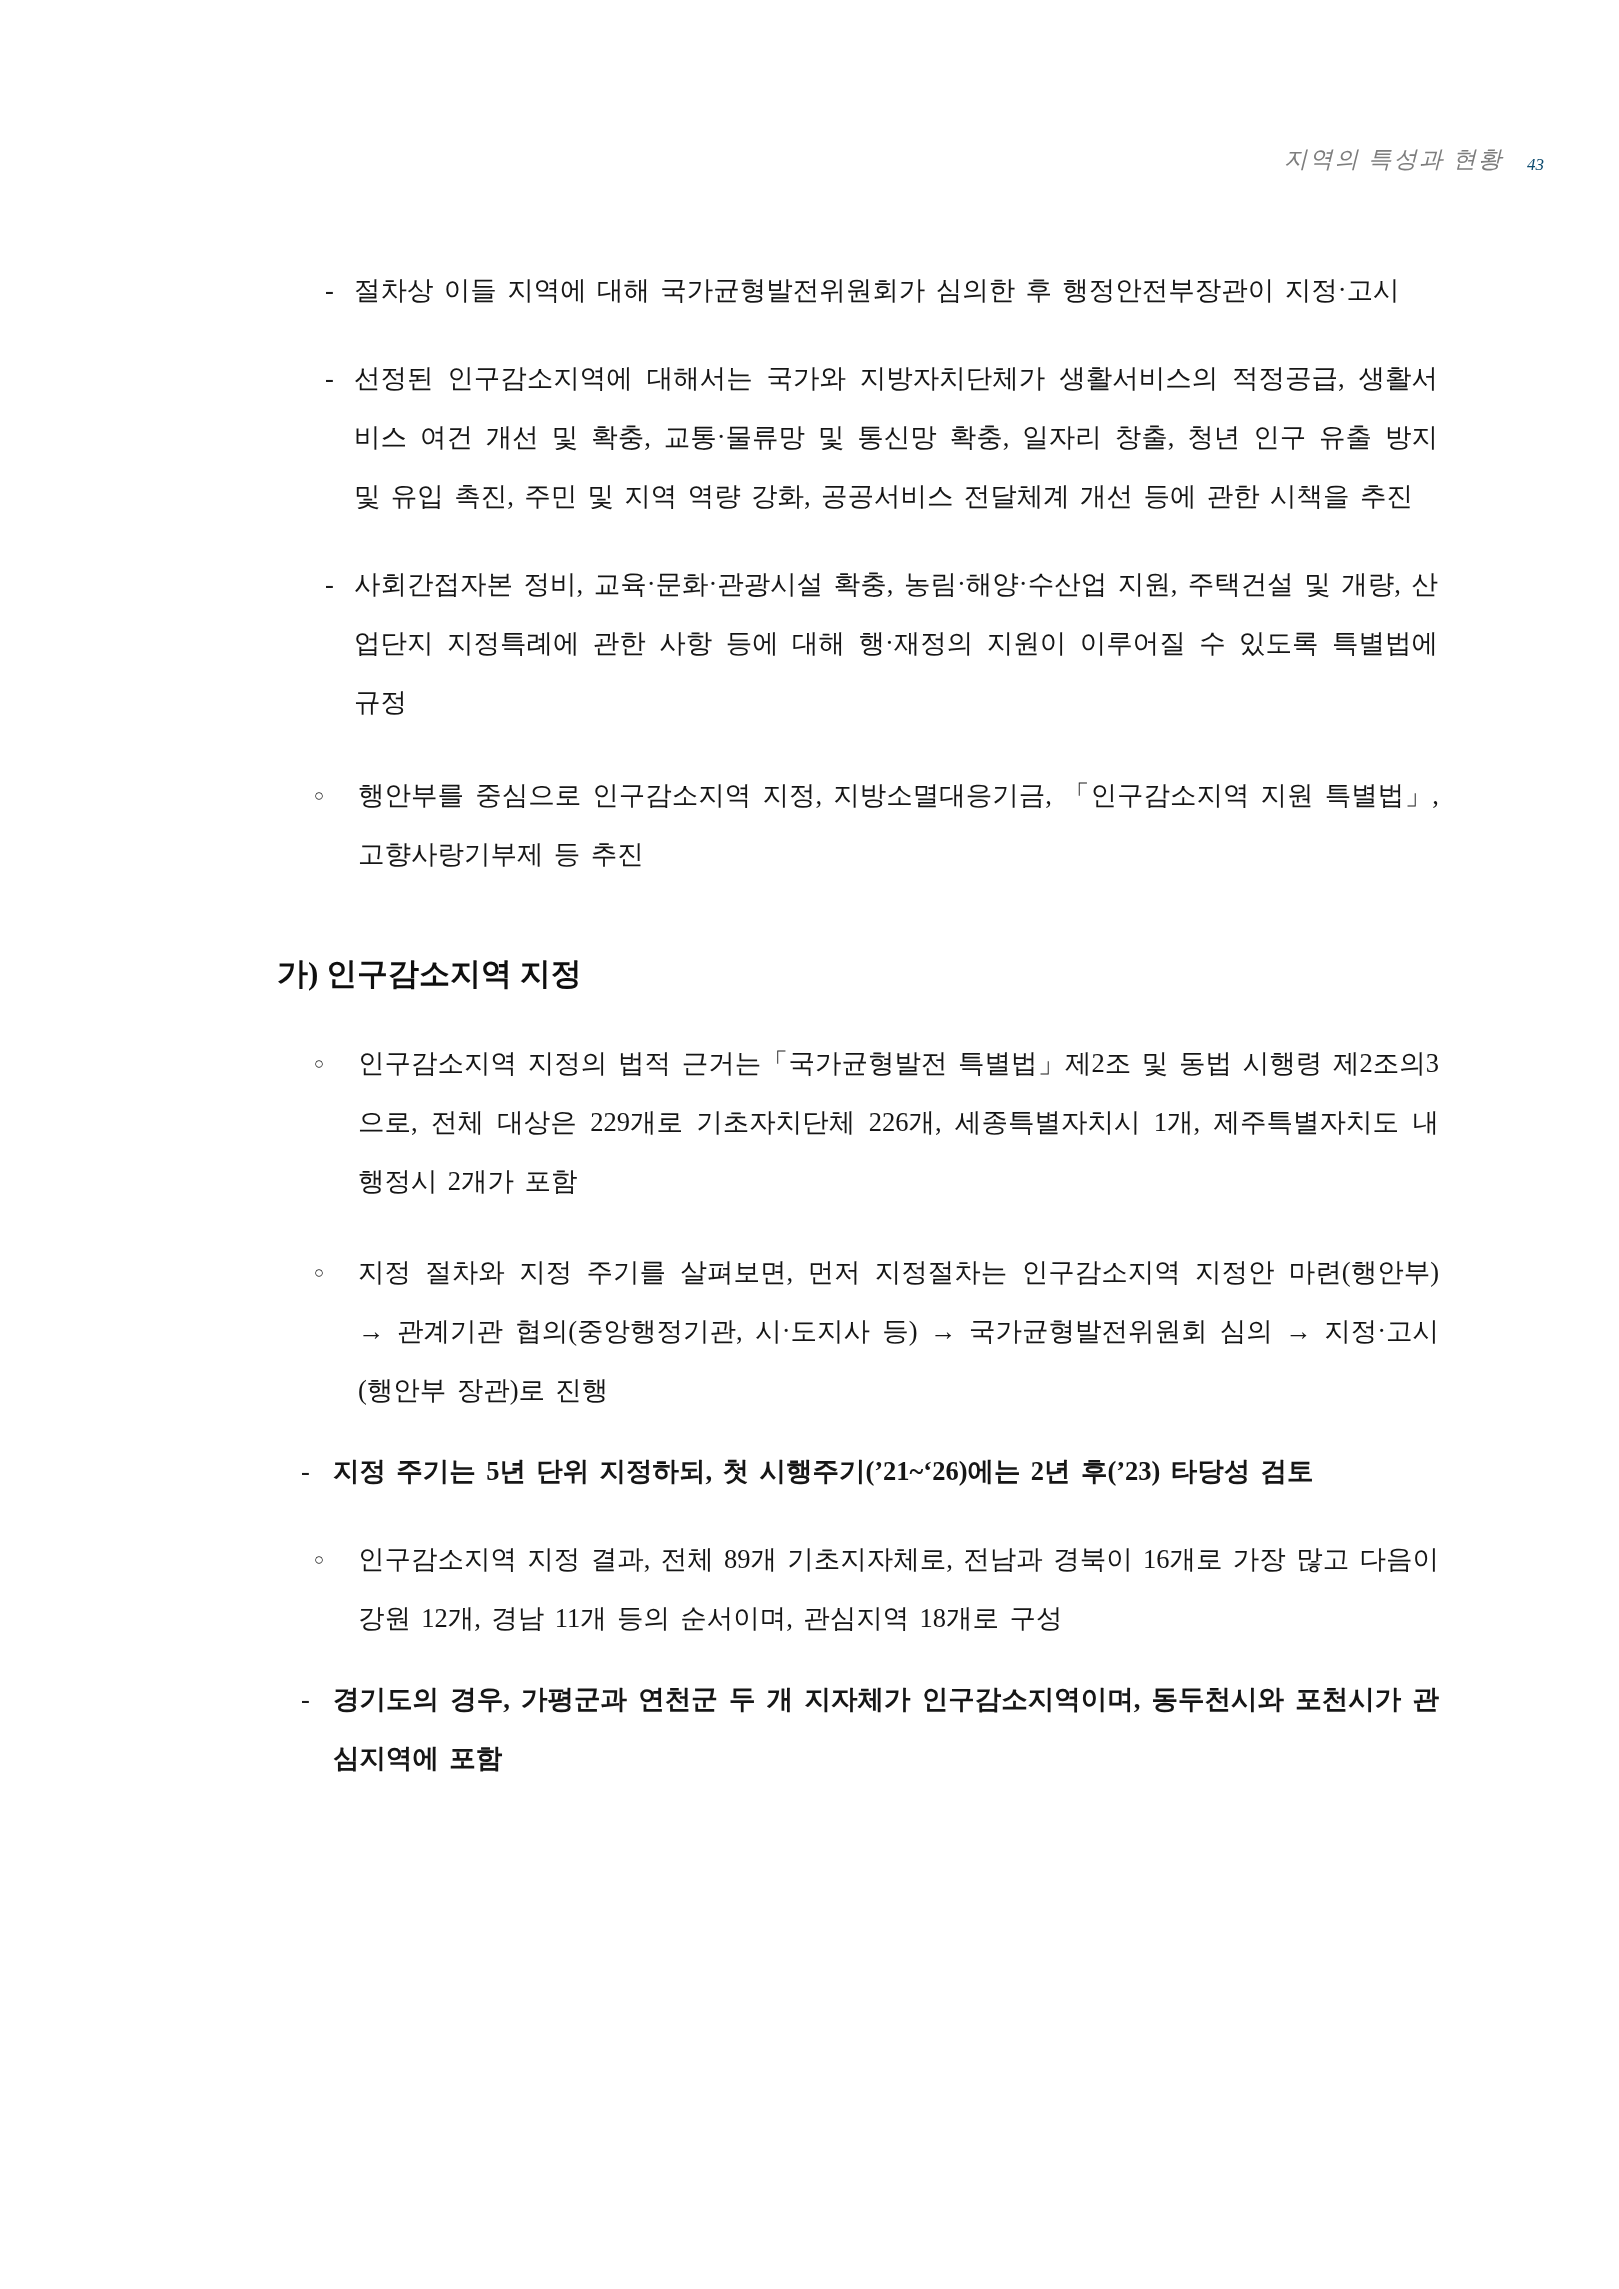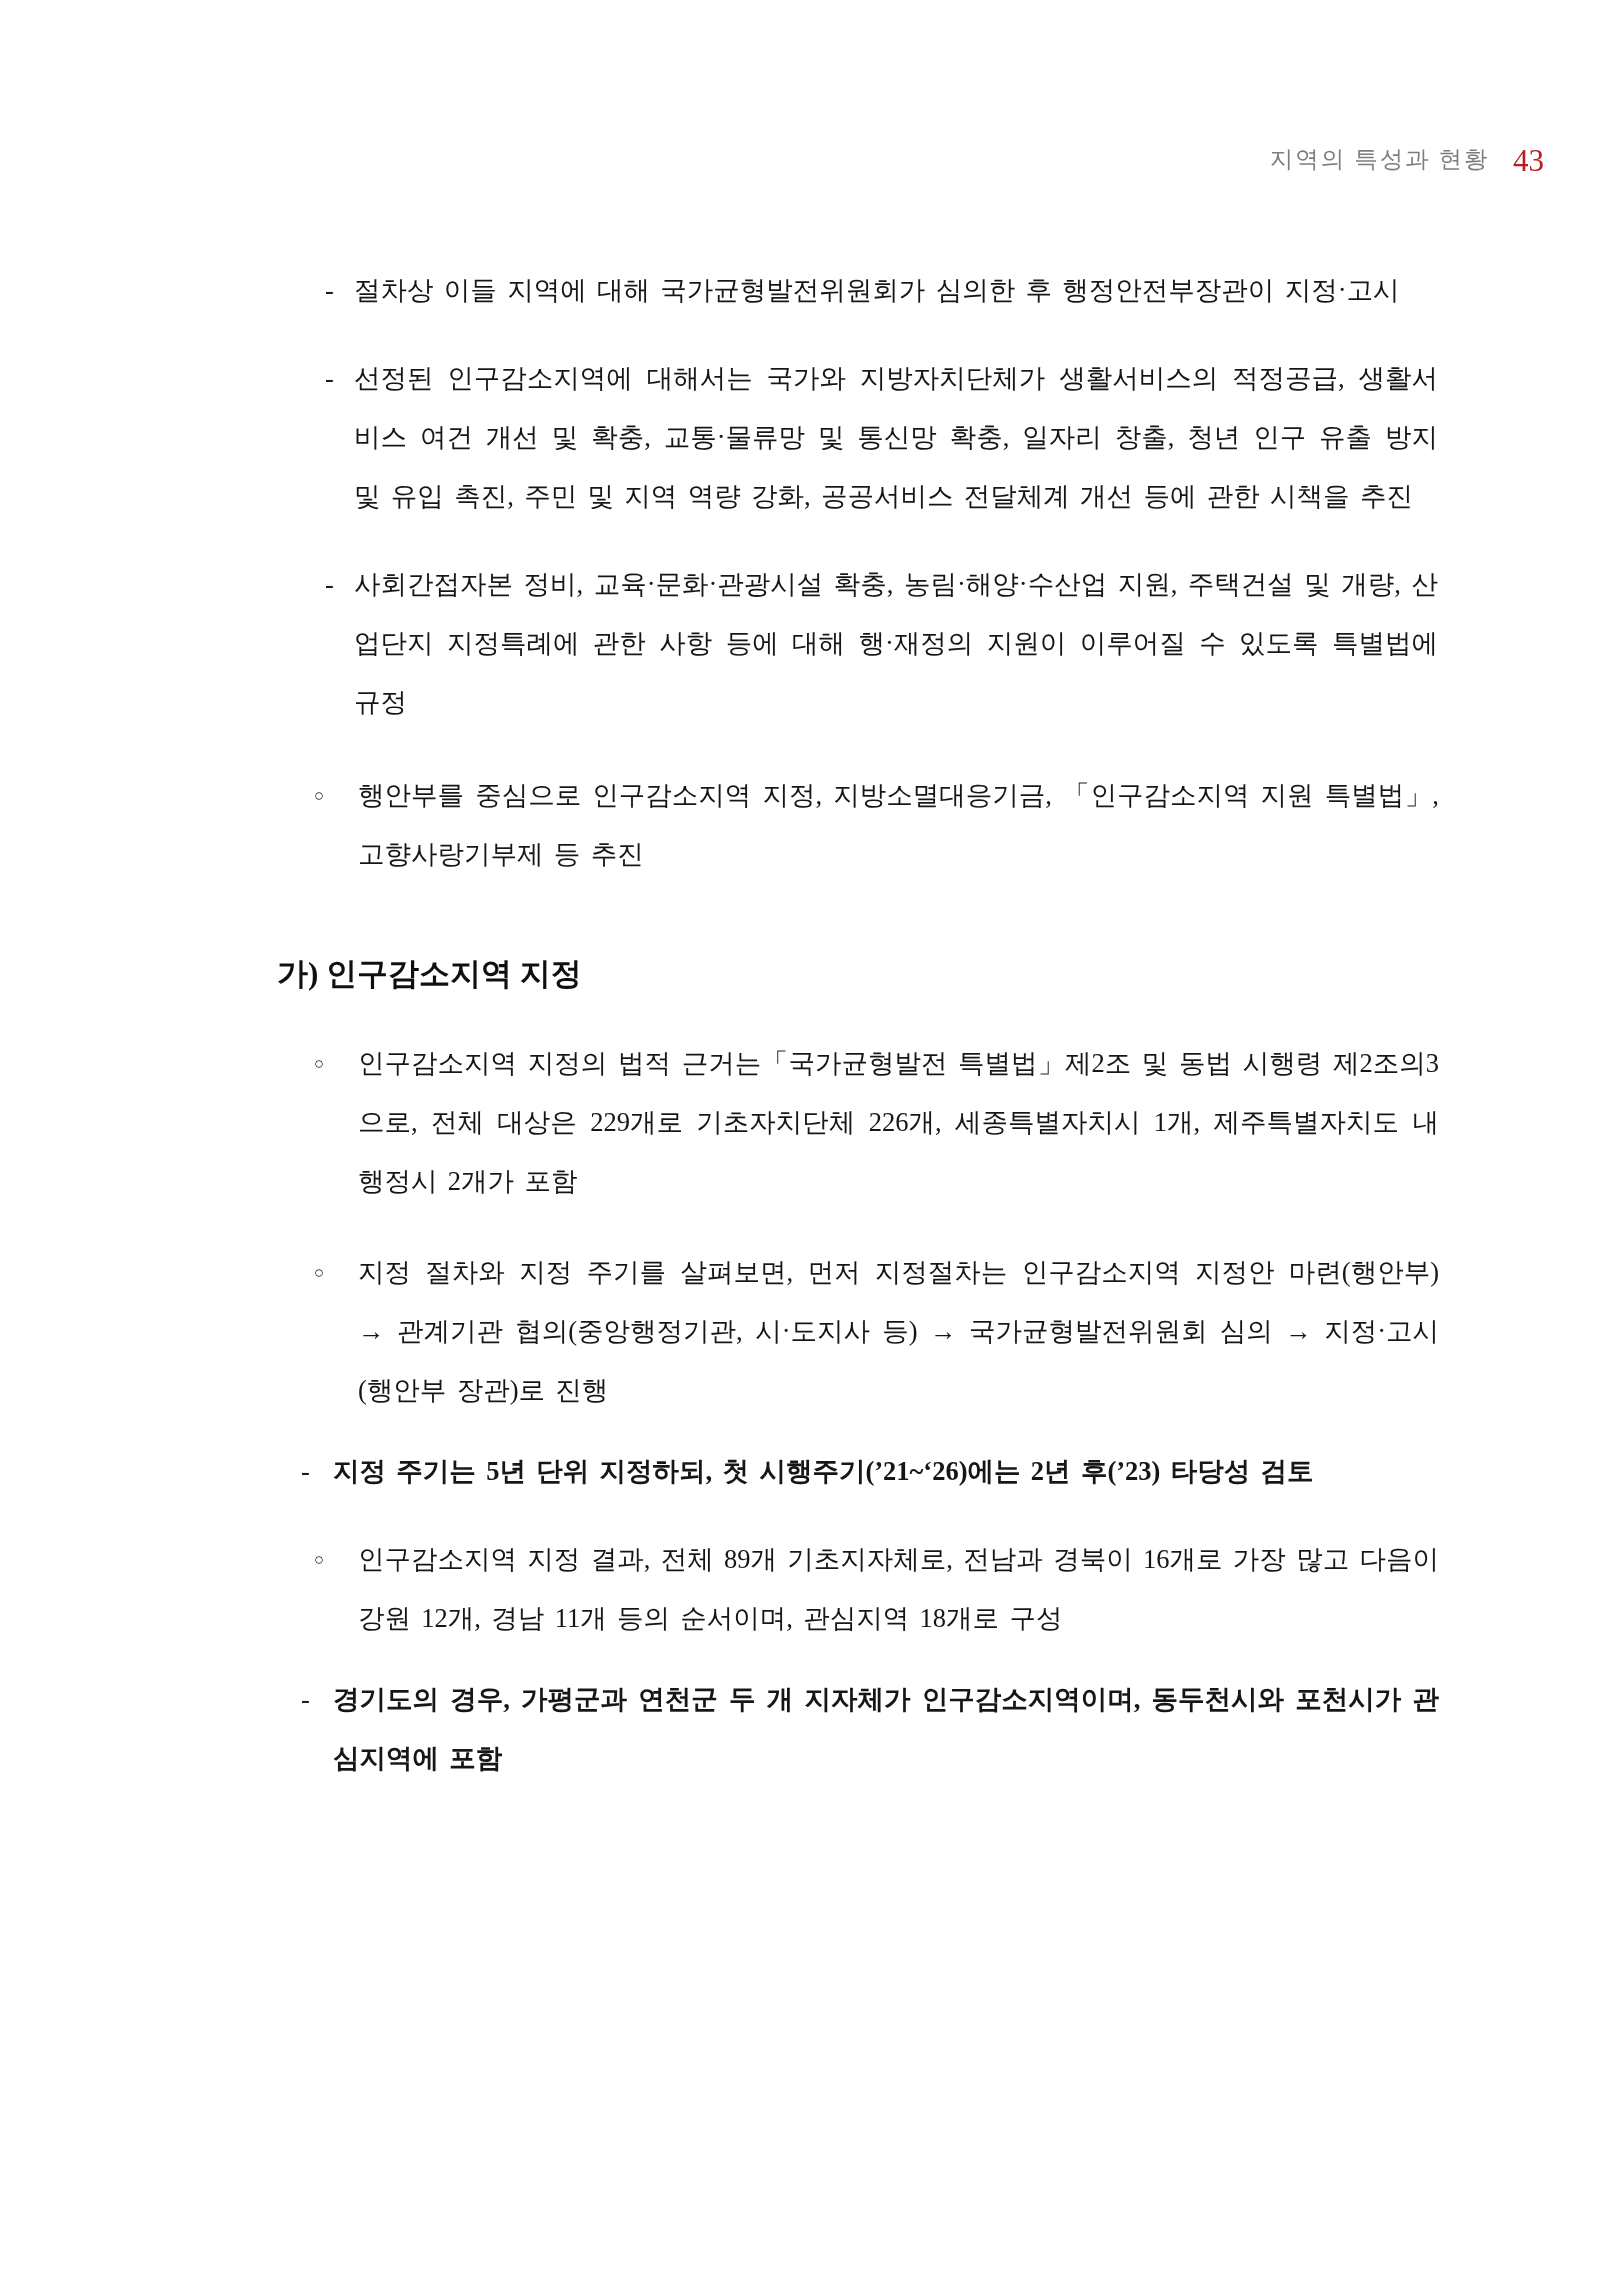--- a/index.html
+++ b/index.html
@@ -12,31 +12,32 @@
     color: #161616;
     overflow: hidden;
   }
 
   
   .page-header {
     position: absolute;
     top: 143px;
     right: 75px;
     display: flex;
-    align-items: flex-start;
+    align-items: flex-end;
     gap: 23.5px;
+    font-style: italic;
   }
   .header-title {
     font-size: 23.5px;
     color: #7d7d7d;
     letter-spacing: 2px;
   }
   .header-page-num {
-    font-size: 31px;
-    color: #b91c1c;
+    font-size: 17px;
+    color: #0c4a6e;
   }
 
   
   .content {
     position: absolute;
     top: 0;
     left: 0;
     width: 100%;
     display: flex;
     flex-direction: column;

